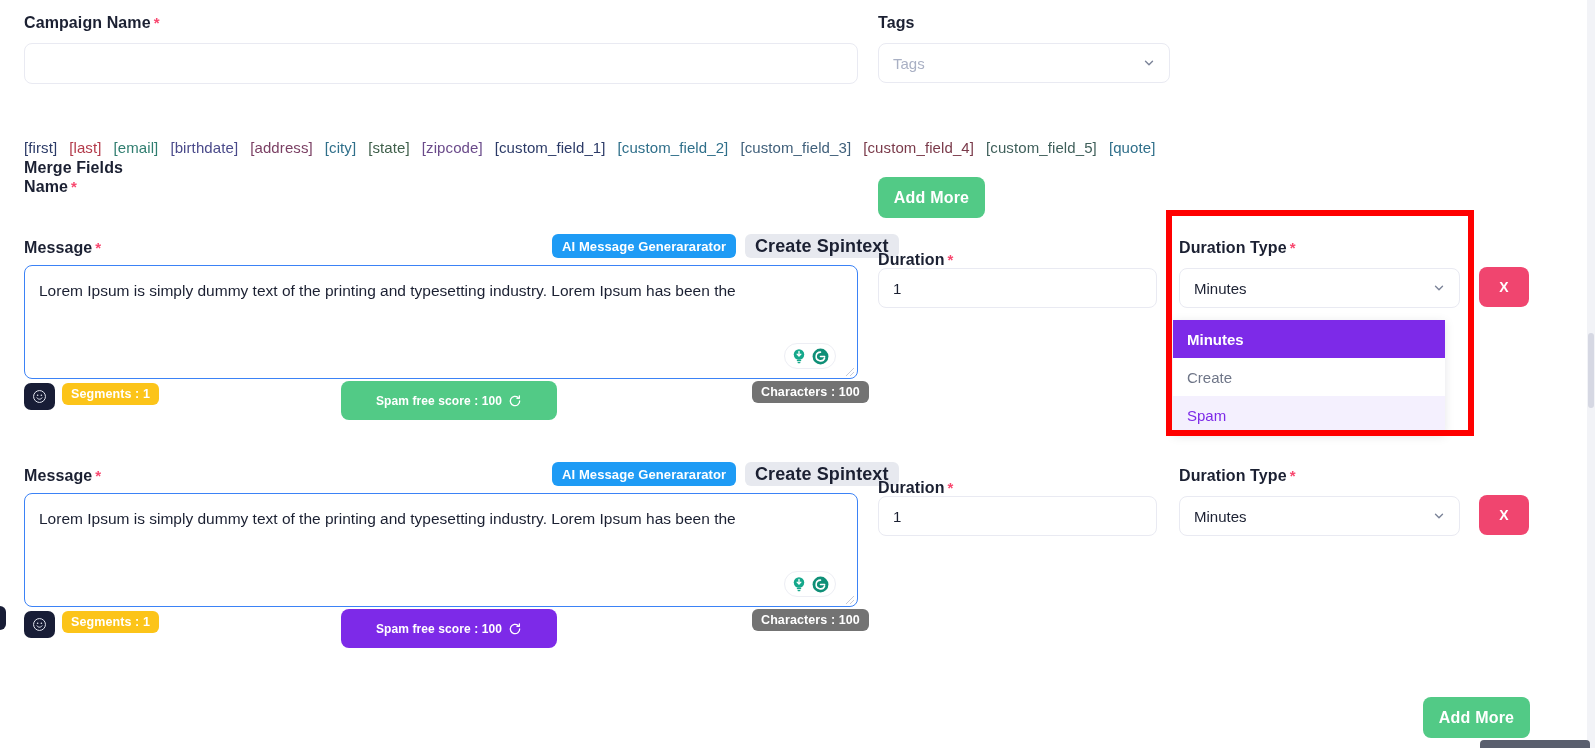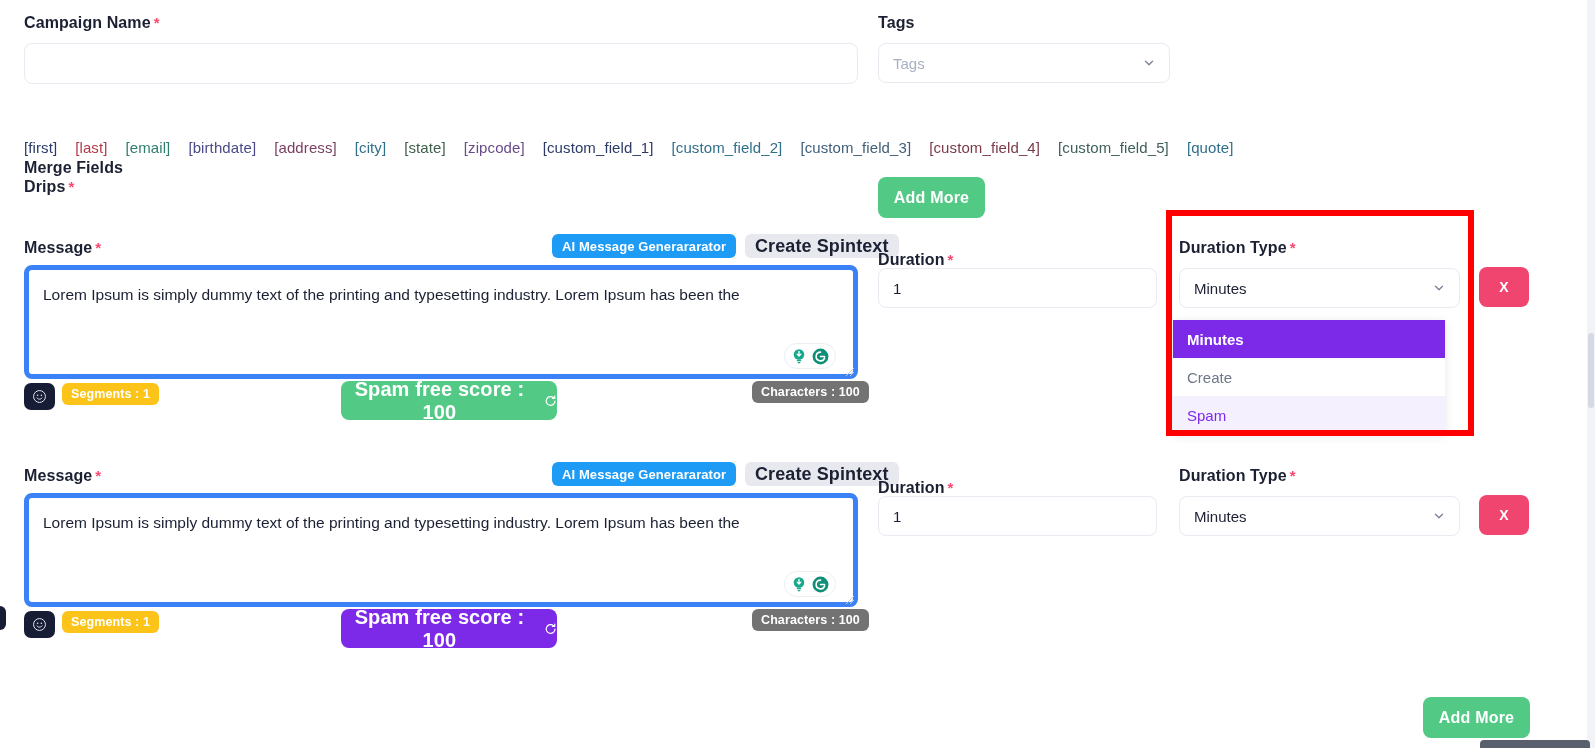--- a/index.html
+++ b/index.html
@@ -43,21 +43,21 @@
   #campaign-name-input { position: absolute; left: 24px; top: 43px; width: 834px; height: 41px; }
   #tags-label { position: absolute; left: 878px; top: 15px; }
   #tags-select { position: absolute; left: 878px; top: 43px; width: 292px; height: 40px; }
 
   
   #merge-fields-label { position: absolute; left: 24px; top: 112px; margin-top: 48px; }
   #merge-fields-list {
     position: absolute; left: 24px; top: 139px;
     font-size: 15px; letter-spacing: .1px; white-space: nowrap;
   }
-  #merge-fields-list span { margin-right: 18px; }
+  #merge-fields-list span { margin-right: 12px; }
 
   
   #drips-label { position: absolute; left: 24px; top: 179px; }
 
   .btn-addmore {
     background: #52ca86; color: #fff; border: none; border-radius: 8px;
     font-size: 16px; font-weight: 700; font-family: "Liberation Sans", sans-serif;
     cursor: pointer; letter-spacing: .2px;
   }
   #add-more-top { position: absolute; left: 878px; top: 177px; width: 107px; height: 41px; }
@@ -81,21 +81,21 @@
     background: #e7e9ef; color: #1b2032; border: none; border-radius: 6px;
     height: 24px; padding: 0 10px; font-size: 18px; font-weight: 700;
     font-family: "Liberation Sans", sans-serif; cursor: pointer;
     letter-spacing: .1px;
   }
 
   .msg-textarea-wrap {
     position: absolute; left: 24px; top: 27px; width: 834px; height: 114px;
   }
   .msg-textarea {
-    width: 100%; height: 100%; border: 5px solid #3b82f6; border-radius: 8px;
+    width: 100%; height: 100%; border: 1px solid #3b82f6; border-radius: 8px;
     padding: 14px; font-family: "Liberation Sans", sans-serif;
     font-size: 15.5px; color: #1b2032; resize: none; outline: none;
     line-height: 1.45; background:#fff;
   }
   .grammarly {
     position: absolute; right: 22px; bottom: 10px;
     width: 52px; height: 26px; border: 1px solid #edeef4; border-radius: 14px;
     background: #fff; display: flex; align-items: center; justify-content: center;
     gap: 3px; cursor: pointer;
   }
@@ -120,21 +120,21 @@
   .chars-badge {
     position: absolute; left: 752px; top: 143px;
     background: #737373; color: #fff; border-radius: 6px;
     height: 22px; padding: 0 9px; display: flex; align-items: center;
     font-size: 12.5px; font-weight: 700; letter-spacing: .1px;
   }
 
   .spam-btn {
     position: absolute; left: 341px; top: 143px;
     width: 216px; height: 39px; border: none; border-radius: 8px;
-    color: #fff; font-size: 20px; font-weight: 700; cursor: pointer;
+    color: #fff; font-size: 12px; font-weight: 700; cursor: pointer;
     font-family: "Liberation Sans", sans-serif;
     display: flex; align-items: center; justify-content: center; gap: 6px;
     letter-spacing: .1px;
   }
   .spam-btn.green { background: #52ca86; }
   .spam-btn.purple { background: #7d2ae8; }
 
   .duration-label { position: absolute; left: 878px; top: 14px; }
   .duration-input { position: absolute; left: 878px; top: 30px; width: 279px; height: 40px; }
   .dtype-label { position: absolute; left: 1179px; top: 2px; text-align: center; }
@@ -209,21 +209,21 @@
         </svg>
     </span>
   </div>
 
   <div class="field-label" id="merge-fields-label">
     <span>Merge Fields</span>
   </div>
   <div id="merge-fields-list"><span style="color: rgb(43, 58, 103);">[first]</span><span style="color: rgb(179, 58, 74);">[last]</span><span style="color: rgb(47, 125, 111);">[email]</span><span style="color: rgb(74, 74, 138);">[birthdate]</span><span style="color: rgb(122, 63, 99);">[address]</span><span style="color: rgb(47, 111, 138);">[city]</span><span style="color: rgb(63, 95, 74);">[state]</span><span style="color: rgb(106, 74, 138);">[zipcode]</span><span style="color: rgb(43, 58, 103);">[custom_field_1]</span><span style="color: rgb(47, 111, 138);">[custom_field_2]</span><span style="color: rgb(63, 95, 122);">[custom_field_3]</span><span style="color: rgb(122, 58, 74);">[custom_field_4]</span><span style="color: rgb(63, 95, 90);">[custom_field_5]</span><span style="color: rgb(47, 111, 138);">[quote]</span></div>
 
   <div class="field-label" id="drips-label">
-    <span>Drips</span><span class="req">*</span>
+    <span>Name</span><span class="req">*</span>
   </div>
   <button class="btn-addmore" id="add-more-top">Add More</button>
 
   <div class="drip-row" id="drip-row-0">
     <div class="field-label msg-label">
       <span>Message</span><span class="req">*</span>
     </div>
     <button class="btn-ai">AI Message Generararator</button>
     <button class="btn-spintext">Create Spintext</button>
 

